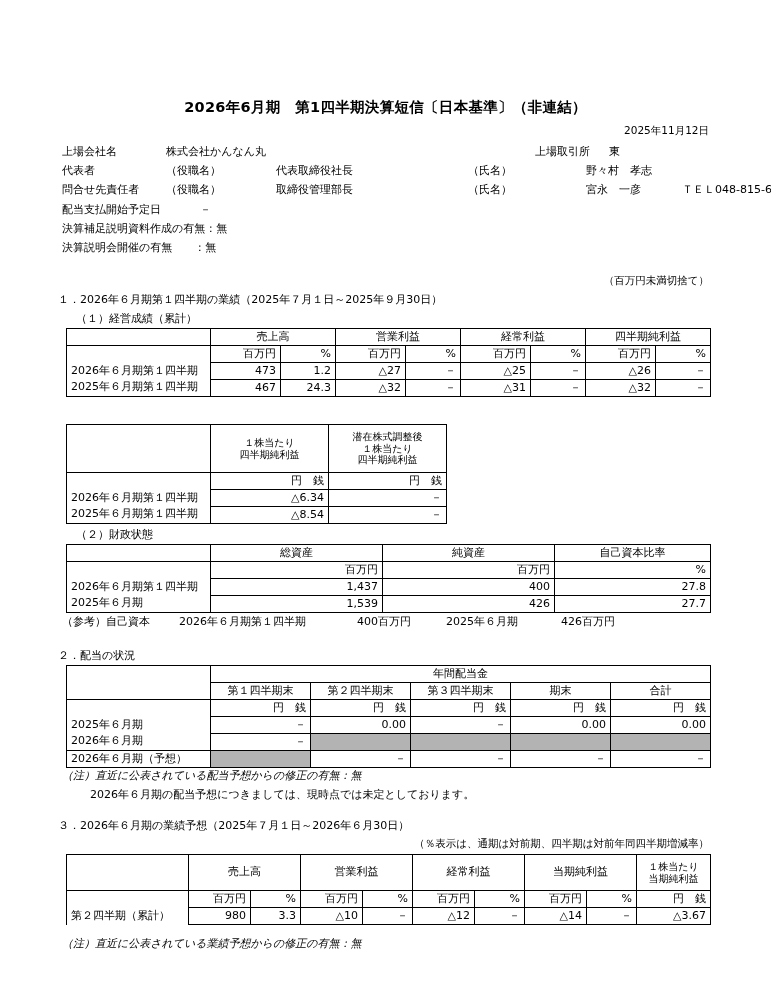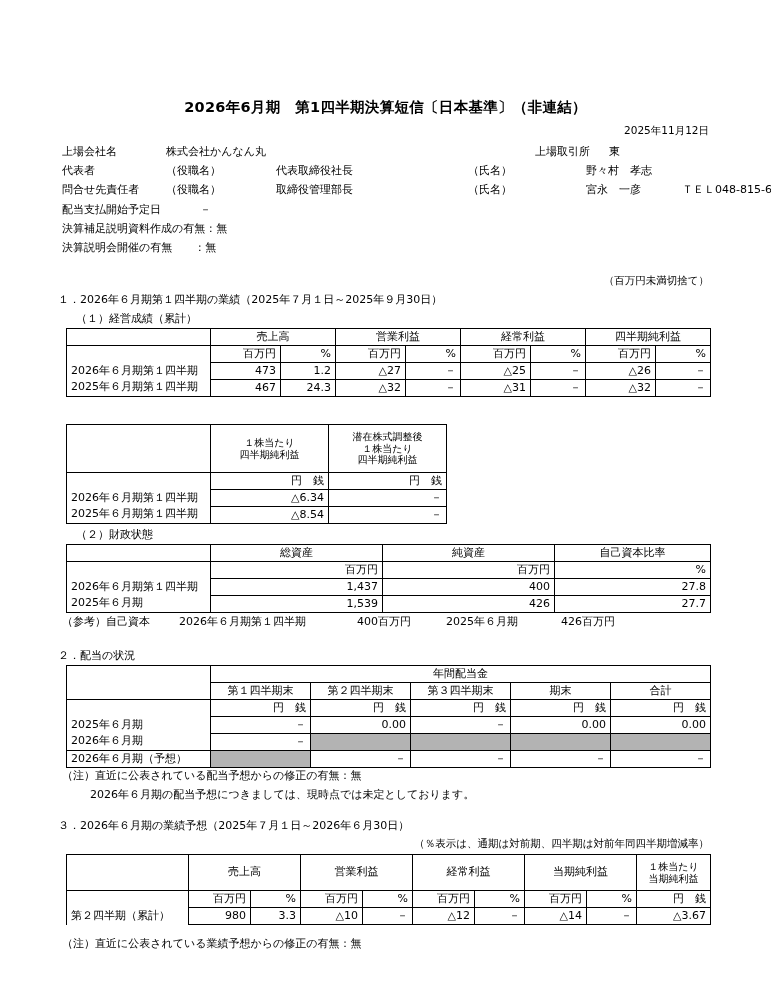--- a/index.html
+++ b/index.html
@@ -79,20 +79,21 @@
     position: absolute;
     left: 76px;
     font-size: 11px;
     white-space: nowrap;
   }
   .note-line {
     position: absolute;
     left: 62px;
     font-size: 11px;
     white-space: nowrap;
+    font-style: italic;
   }
   .note-indent {
     position: absolute;
     left: 90px;
     font-size: 11px;
     white-space: nowrap;
   }
   table.ftab {
     position: absolute;
     border-collapse: collapse;

